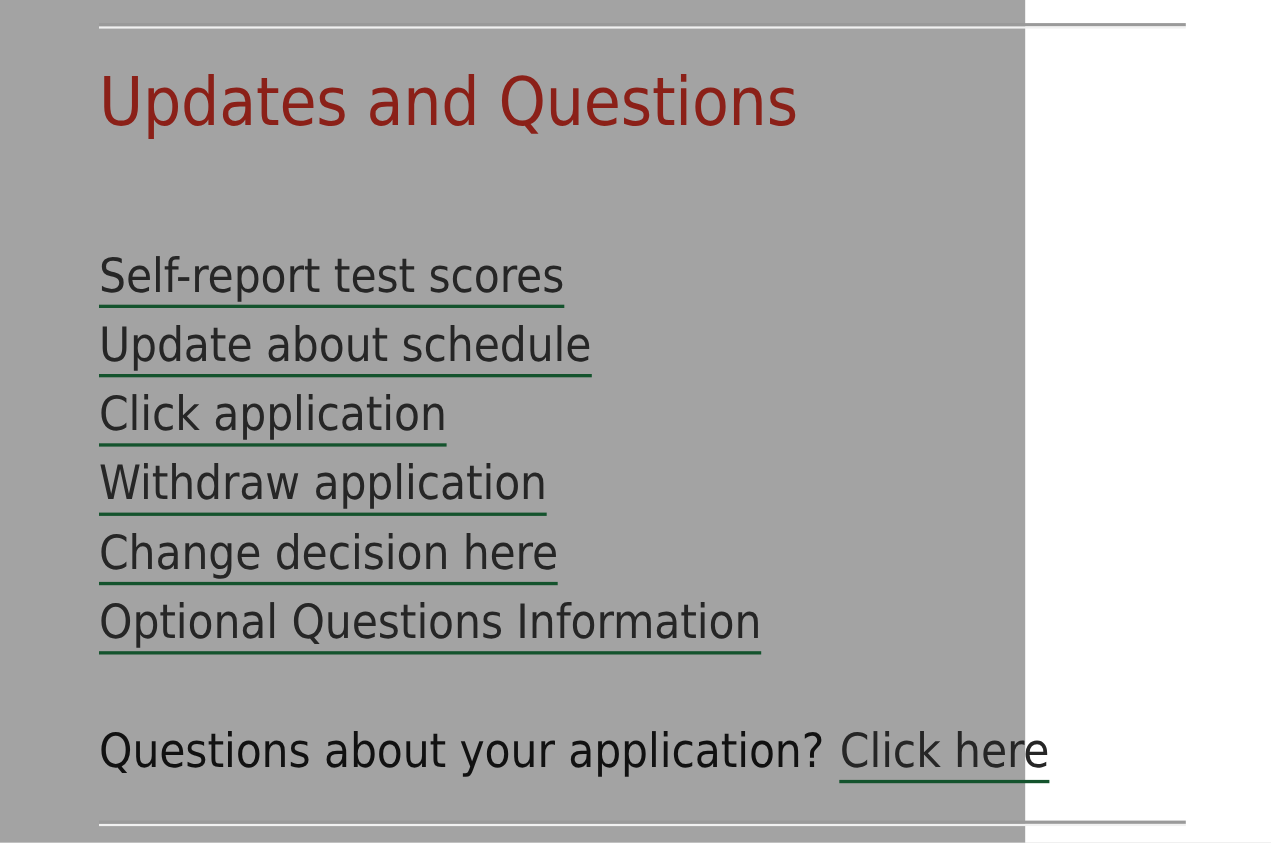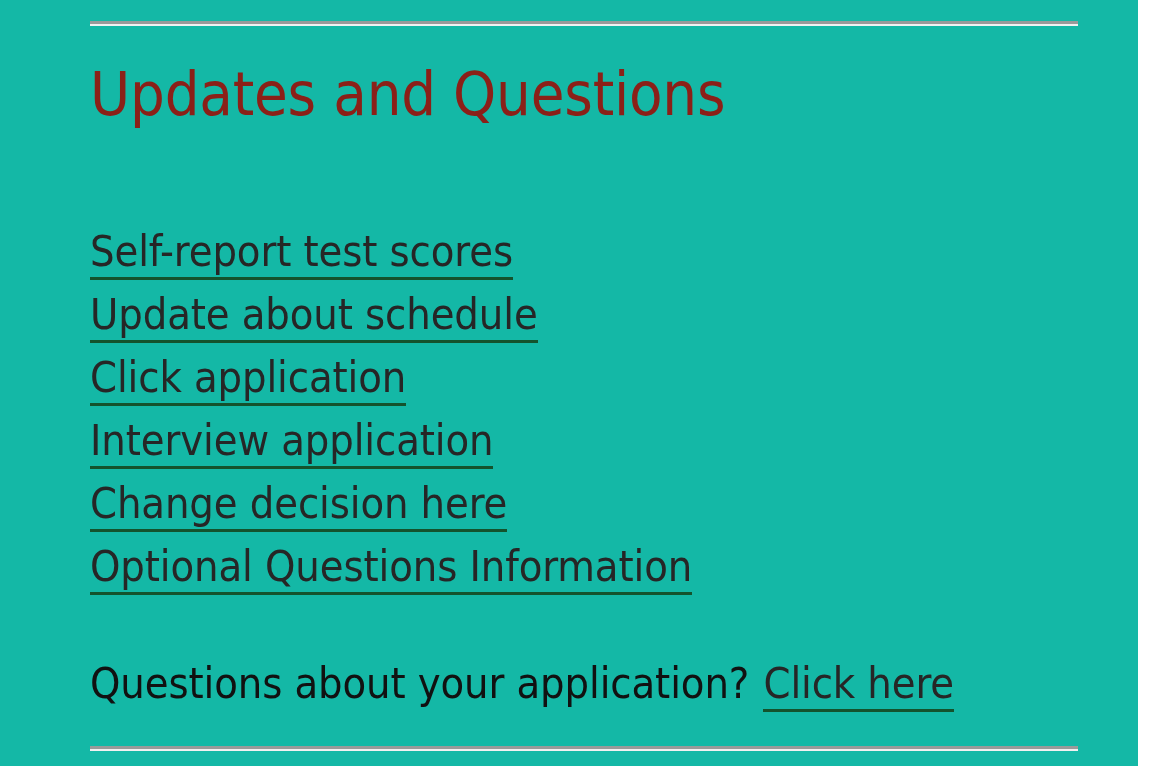--- a/index.html
+++ b/index.html
@@ -11,23 +11,23 @@
   body {
     width: 1170px;
     height: 766px;
     overflow: hidden;
     font-family: "DejaVu Sans", "Liberation Sans", sans-serif;
     -webkit-font-smoothing: antialiased;
   }
 
   .page {
     position: relative;
-    width: 1138px;
+    width: 932px;
     height: 766px;
-    background: #14b8a6;
+    background: #a3a3a3;
   }
 
   
   .rule {
     position: absolute;
     left: 90px;
     width: 988px;
     height: 0;
     border: 0;
     border-top: 3px solid #9a9a9a;
@@ -114,21 +114,21 @@
     <li>
       <a class="nav-link" href="#">Self-report test scores</a>
     </li>
     <li>
       <a class="nav-link" href="#">Update about schedule</a>
     </li>
     <li>
       <a class="nav-link" href="#">Click application</a>
     </li>
     <li>
-      <a class="nav-link" href="#">Interview application</a>
+      <a class="nav-link" href="#">Withdraw application</a>
     </li>
     <li>
       <a class="nav-link" href="#">Change decision here</a>
     </li>
     <li>
       <a class="nav-link" href="#">Optional Questions Information</a>
     </li>
   </ul>
 
   <p class="question-para">

